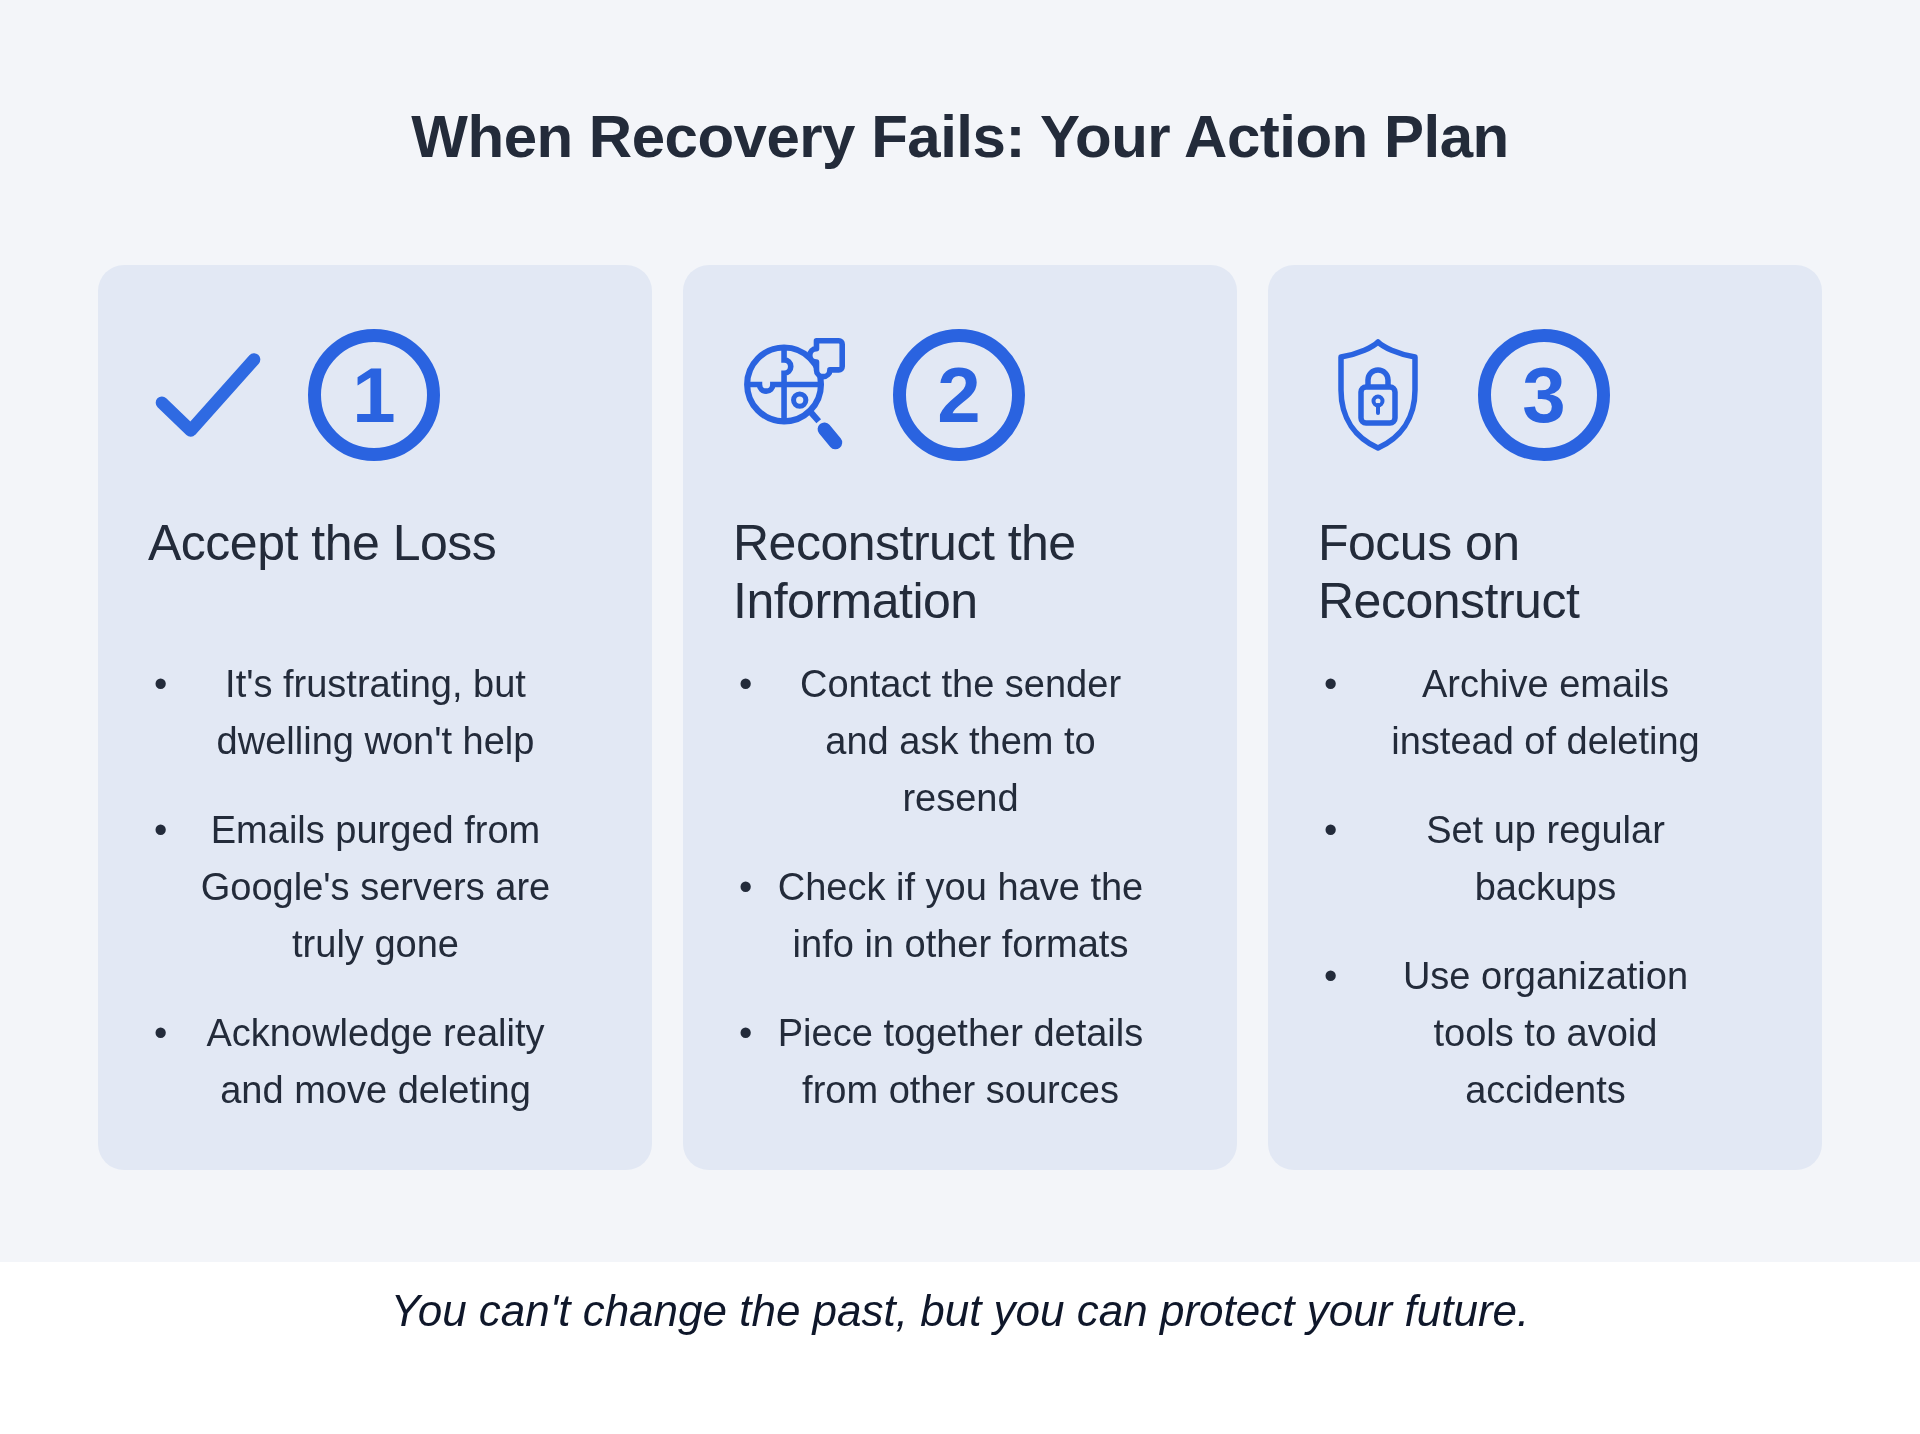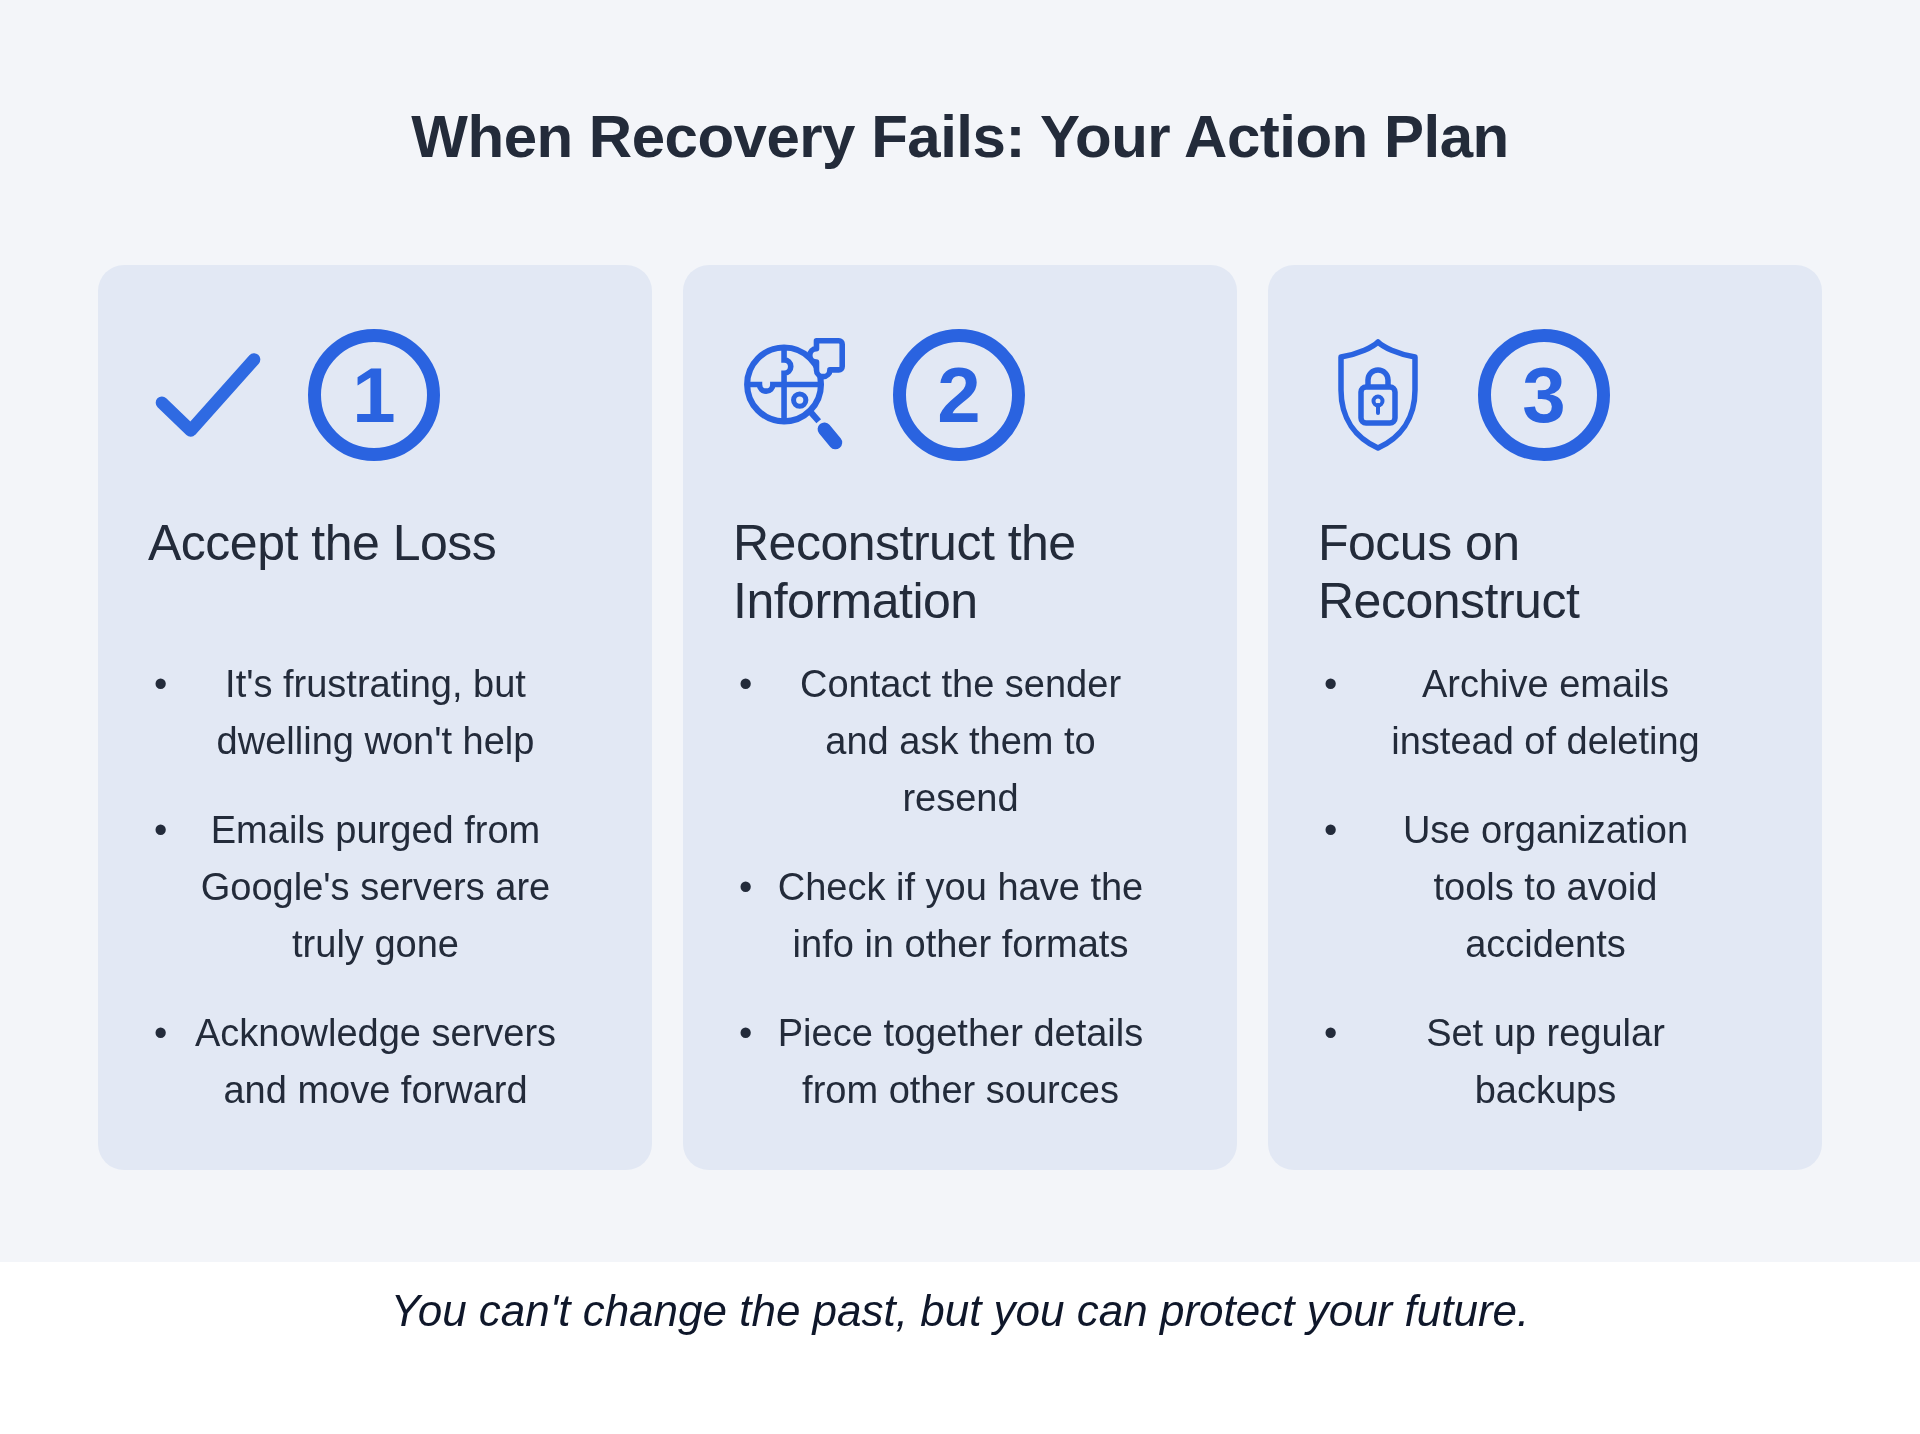--- a/index.html
+++ b/index.html
@@ -121,21 +121,21 @@
           </svg>
         </div>
         <div class="badge">
           <span>1</span>
         </div>
       </div>
       <h2>Accept the Loss</h2>
       <ul>
         <li>It's frustrating, but dwelling won't help</li>
         <li>Emails purged from Google's servers are truly gone</li>
-        <li>Acknowledge servers and move forward</li>
+        <li>Acknowledge reality and move deleting</li>
       </ul>
     </div>
 
     <div class="card">
       <div class="icon-row">
         <div class="icon-box">
           <svg class="icon-svg" width="112" height="123" viewBox="0 0 100 110" fill="none">
 
             <circle cx="42" cy="46" r="33" stroke="#2a63e0" stroke-width="5.5"></circle>
 
@@ -176,22 +176,22 @@
             <line x1="50" y1="70" x2="50" y2="78" stroke="#2a63e0" stroke-width="4" stroke-linecap="round"></line>
           </svg>
         </div>
         <div class="badge">
           <span>3</span>
         </div>
       </div>
       <h2>Focus on Reconstruct</h2>
       <ul>
         <li>Archive emails instead of deleting</li>
+        <li>Set up regular backups</li>
         <li>Use organization tools to avoid accidents</li>
-        <li>Set up regular backups</li>
       </ul>
     </div>
 
   </div>
 
   <div class="footer-quote">You can't change the past, but you can protect your future.</div>
 
 </div>
 
 </body></html>

